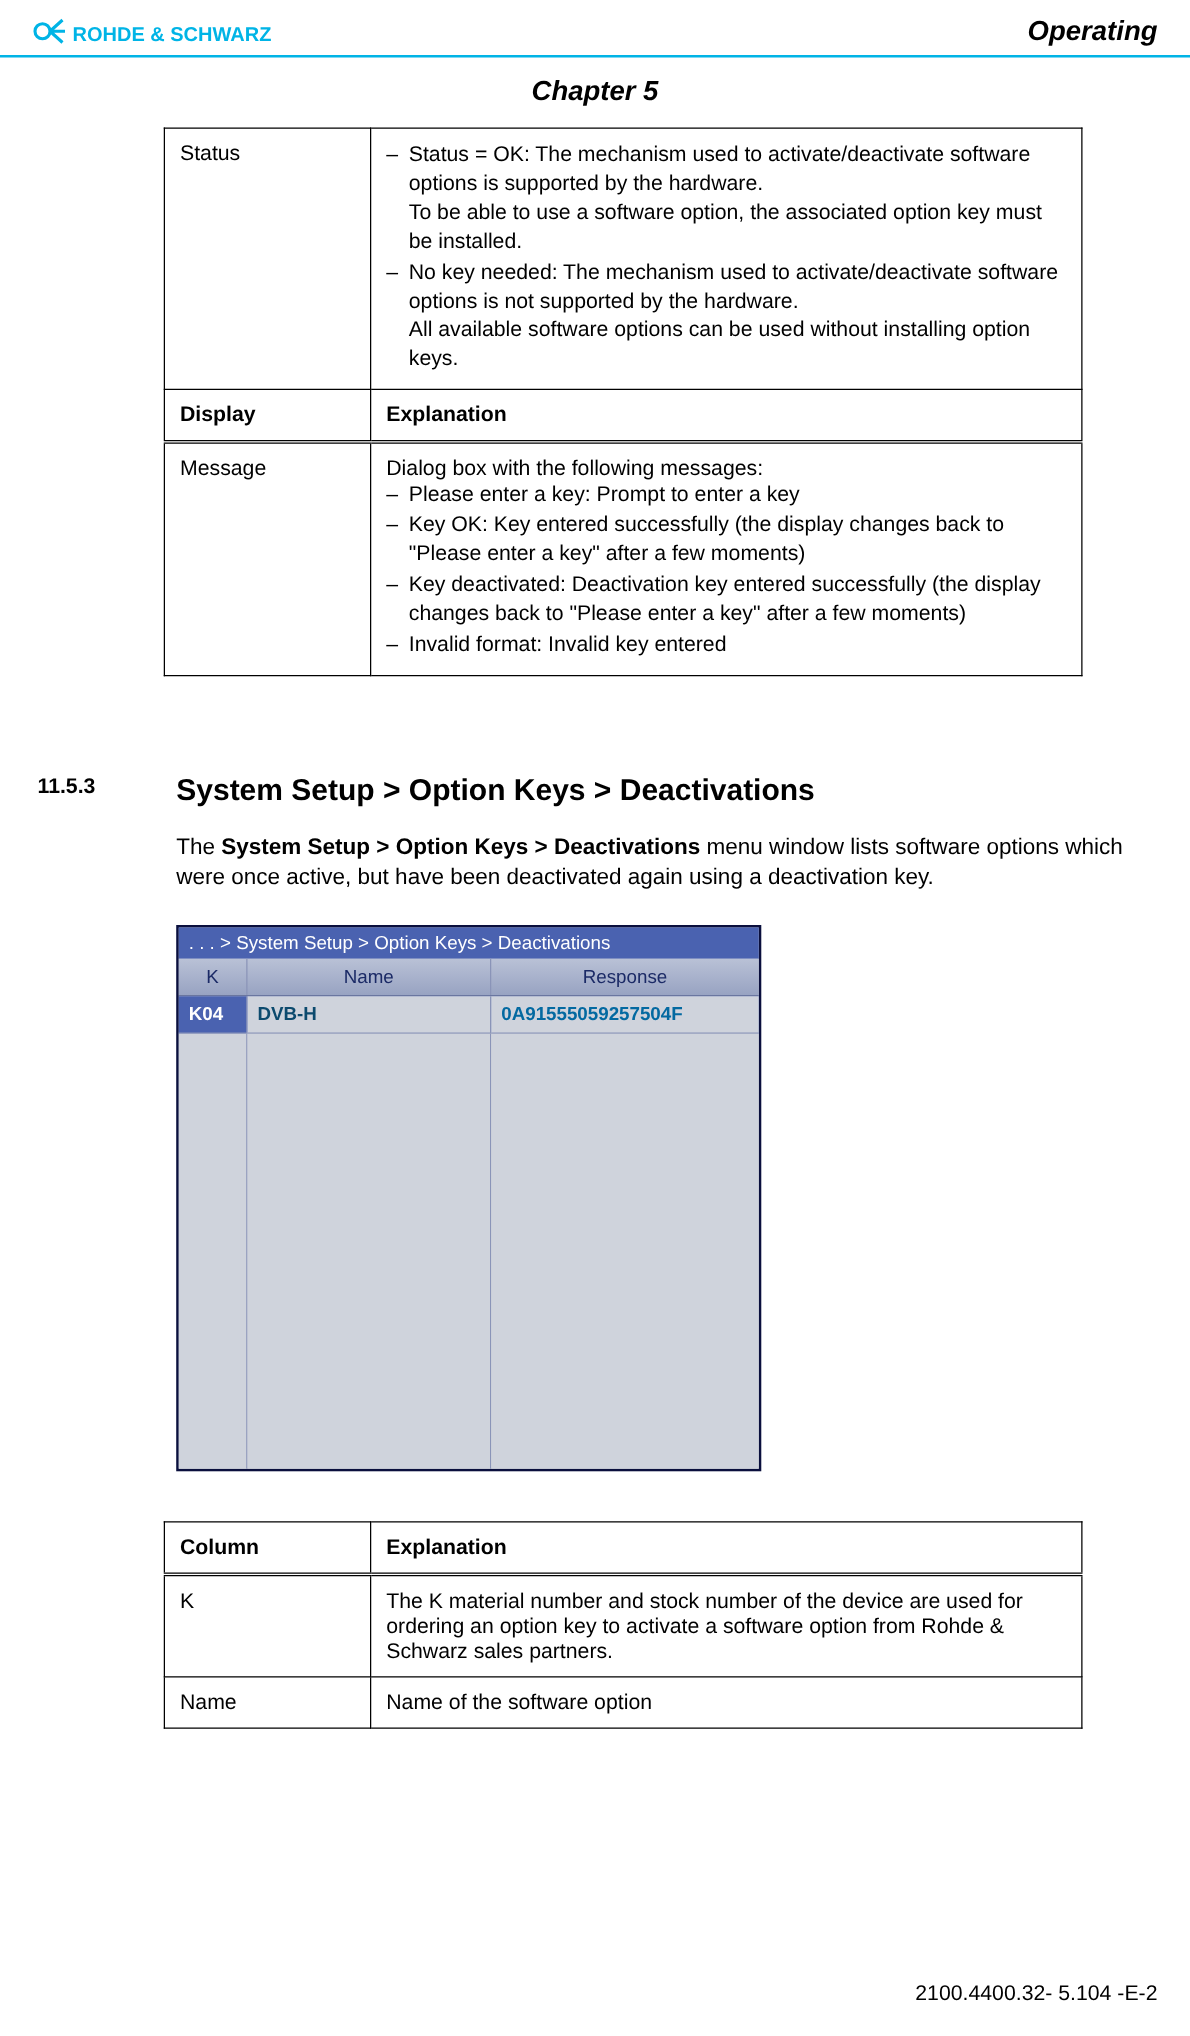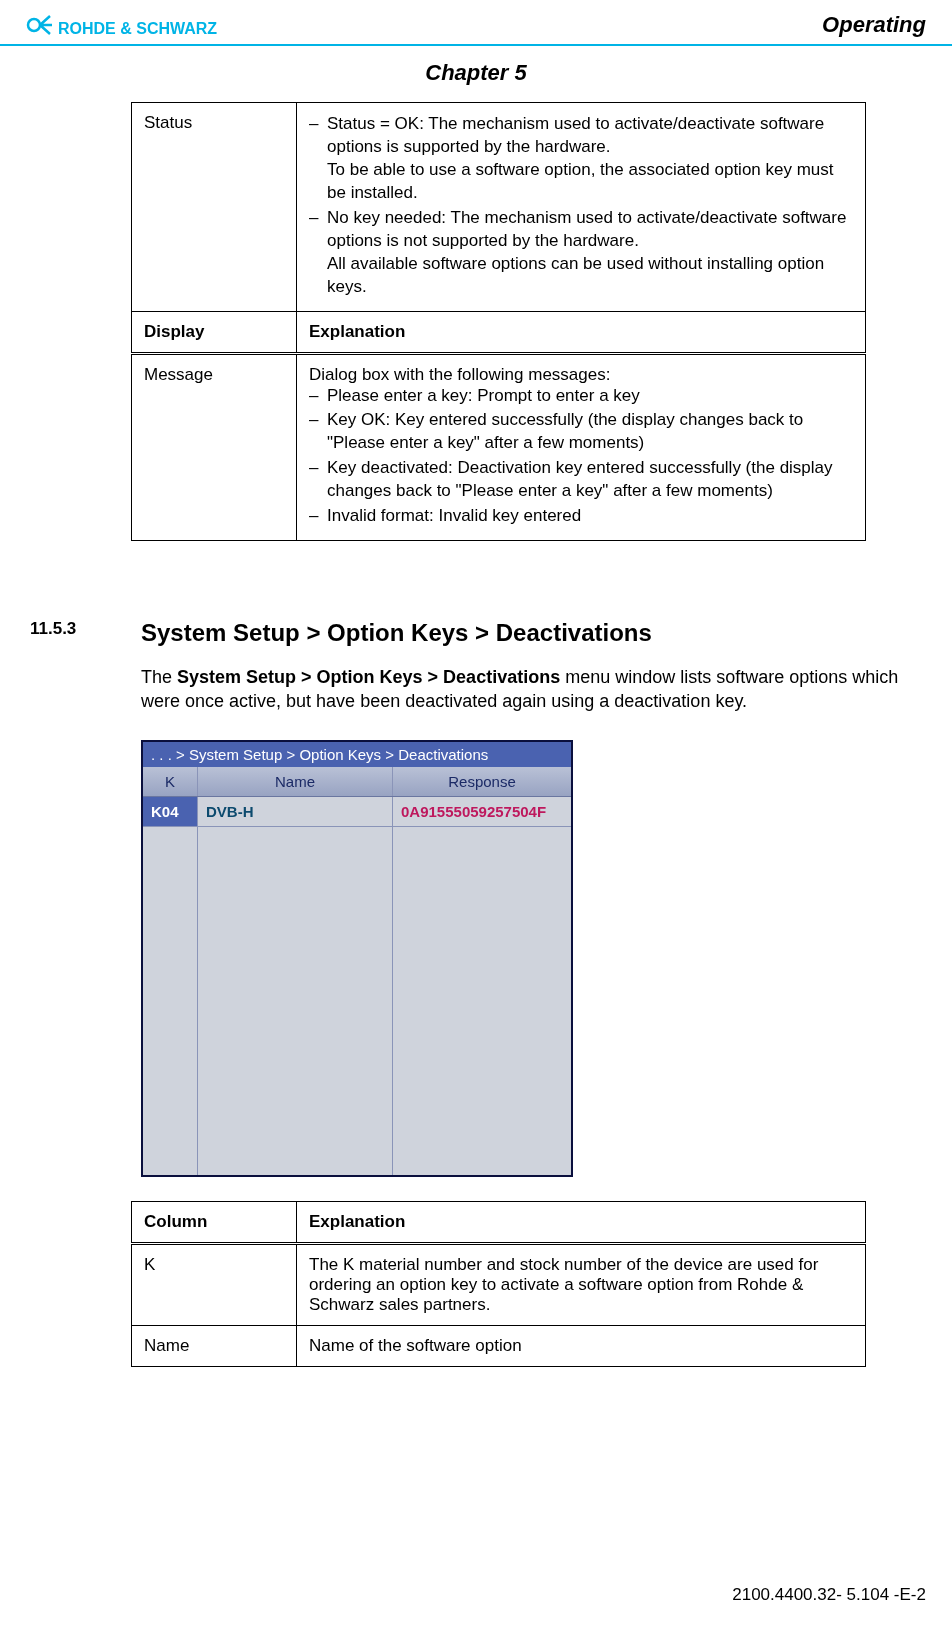--- a/index.html
+++ b/index.html
@@ -85,25 +85,25 @@
   }
   .para {
     margin-left: 115px;
     margin-right: 10px;
     font-size: 18px;
     line-height: 1.35;
     margin-bottom: 26px;
   }
   .para b { font-weight: bold; }
   .screenshot {
-    width: 432px;
+    width: 468px;
     margin-left: 115px;
     border: 2px solid #0a0f3d;
     background: #cfd3dc;
-    margin-bottom: 24px;
+    margin-bottom: 40px;
   }
   .ss-title {
     background: #4a62b0;
     color: #fff;
     font-size: 15px;
     padding: 4px 8px;
     font-family: Arial, sans-serif;
   }
   .ss-head {
     display: flex;
@@ -221,21 +221,21 @@
   <div class="screenshot">
     <div class="ss-title">. . .  &gt; System Setup &gt; Option Keys &gt; Deactivations</div>
     <div class="ss-head">
       <div class="col-k">K</div>
       <div class="col-name">Name</div>
       <div class="col-resp">Response</div>
     </div>
     <div class="ss-row sel">
       <div class="col-k">K04</div>
       <div class="col-name" style="background:#cfd3dc;color:#0c4a6e">DVB-H</div>
-      <div class="col-resp" style="background:#cfd3dc;color:#be185d">0A91555059257504F</div>
+      <div class="col-resp" style="background:#cfd3dc;color:#0369a1">0A91555059257504F</div>
     </div>
     <div class="ss-body">
       <div class="bcol col-k"></div>
       <div class="bcol col-name"></div>
       <div class="bcol col-resp"></div>
     </div>
   </div>
 
   <table class="def">
     <tbody>

